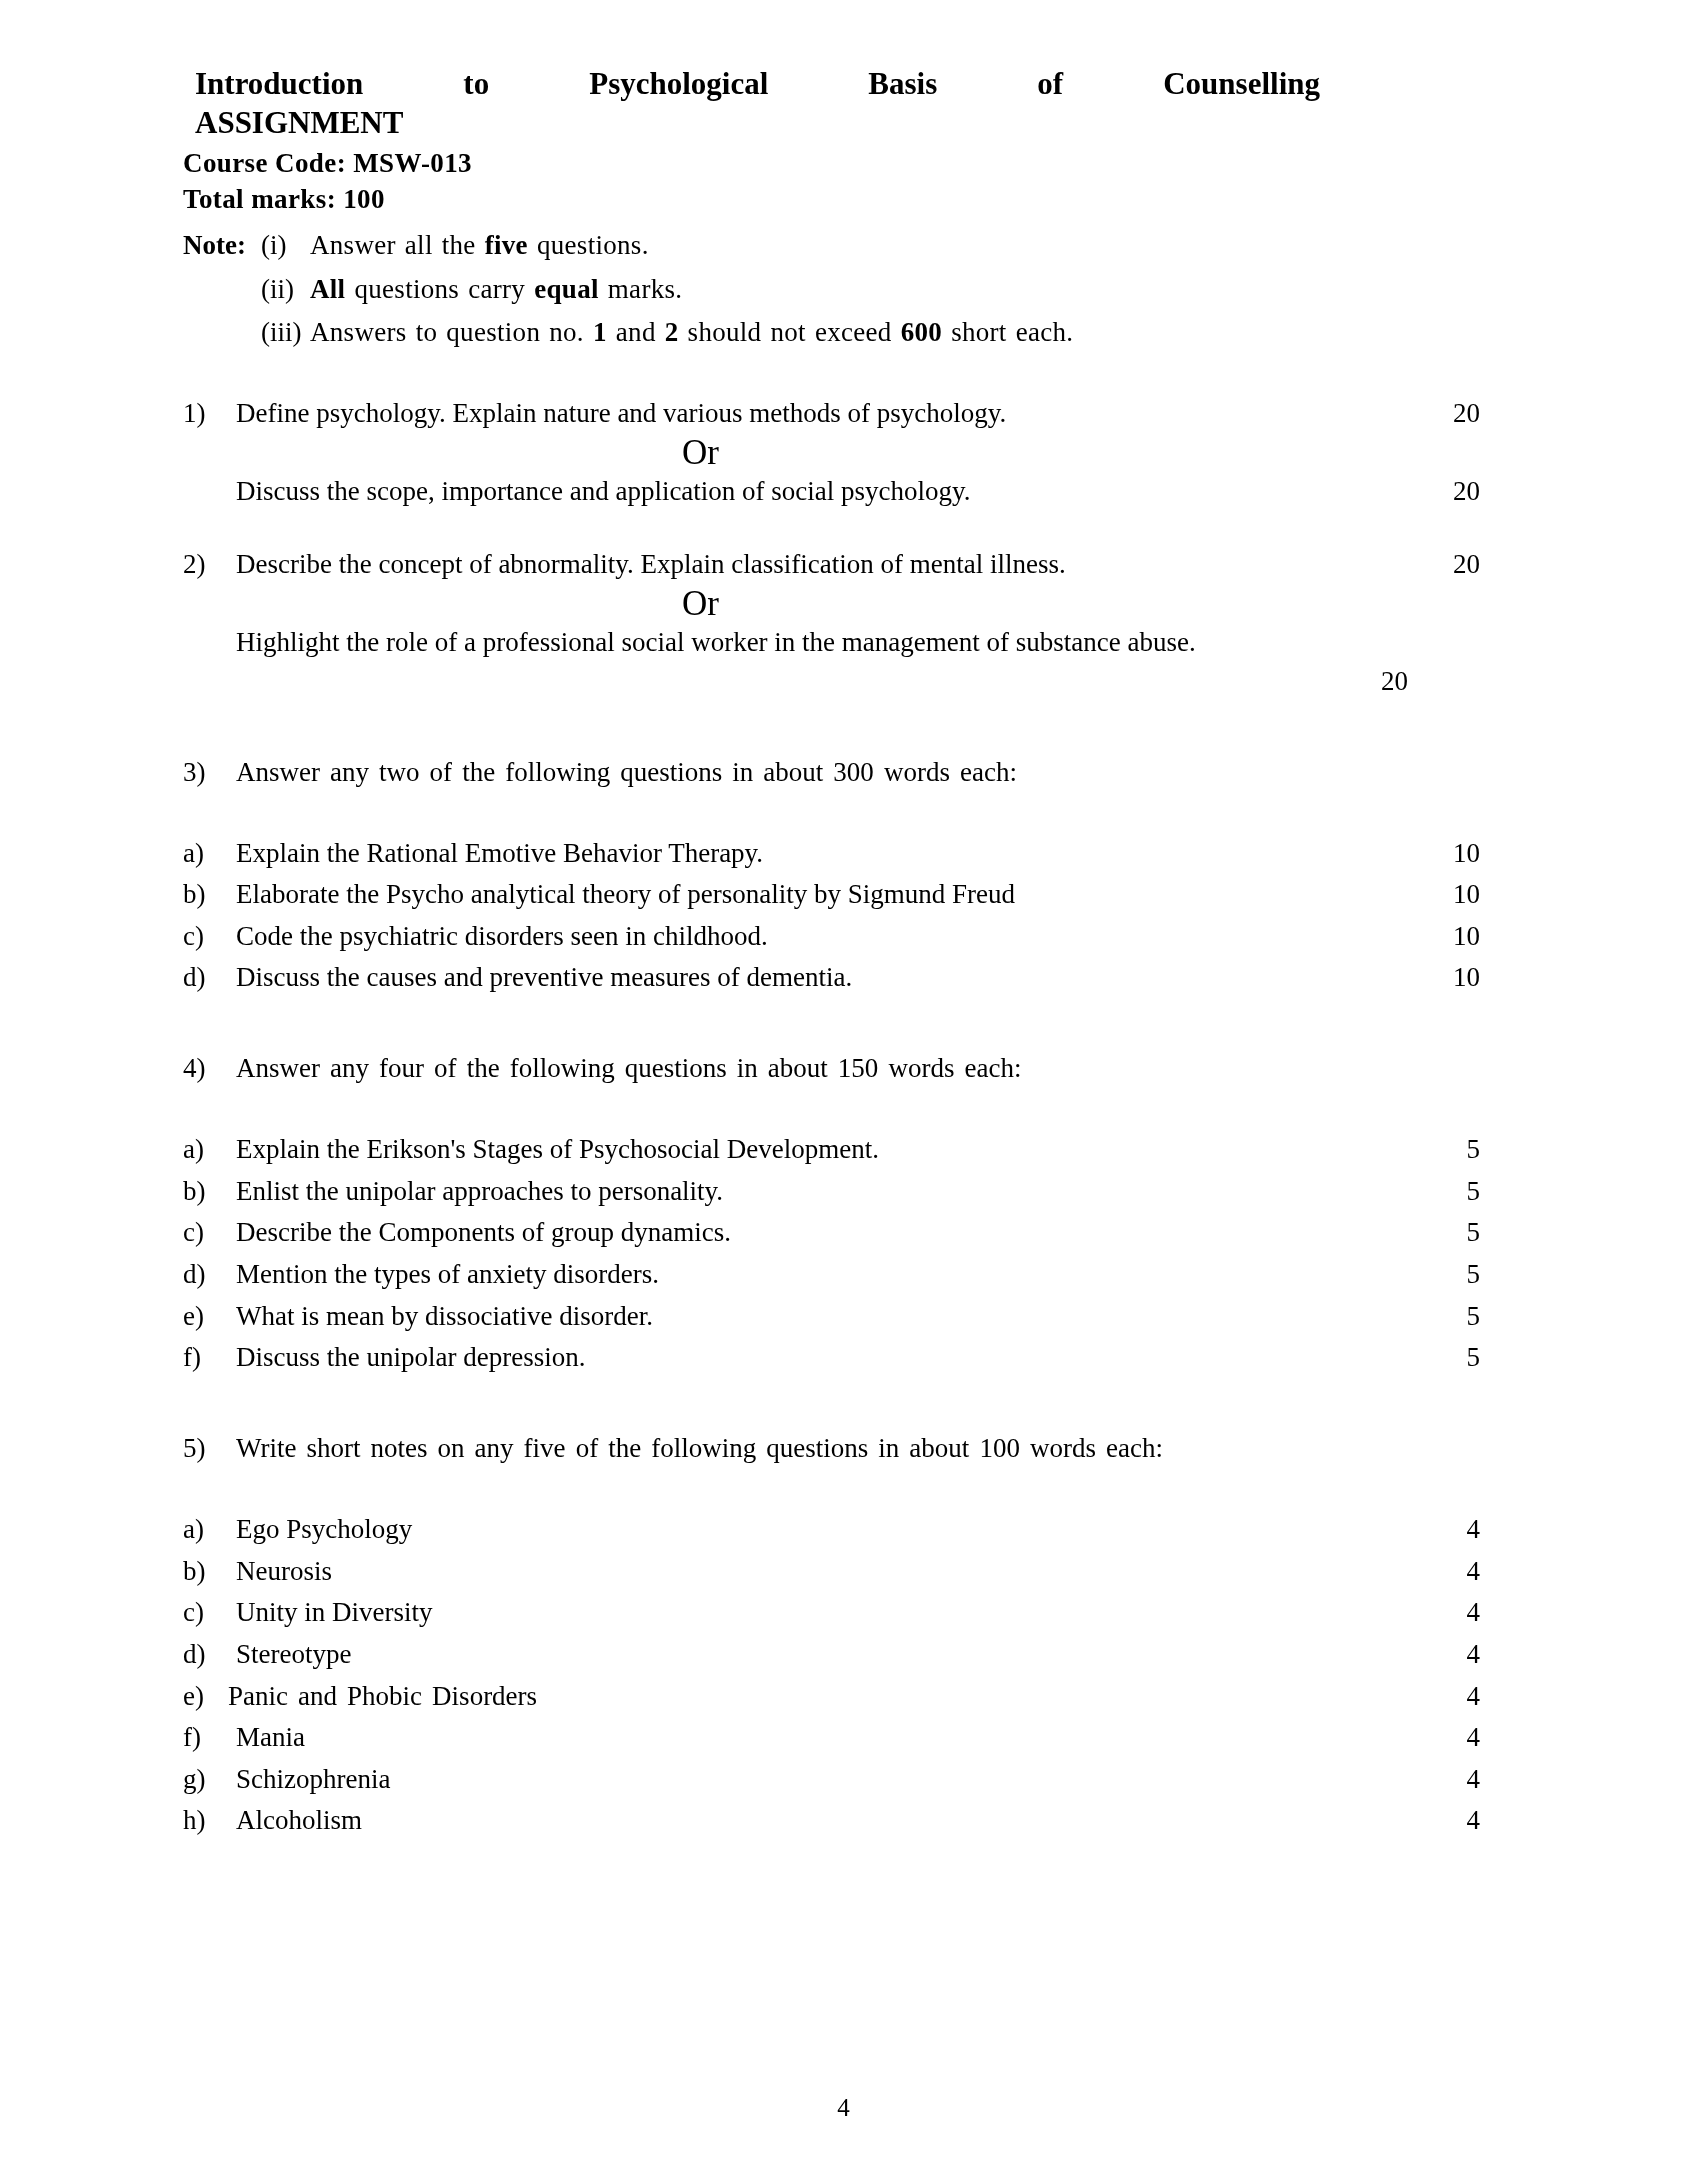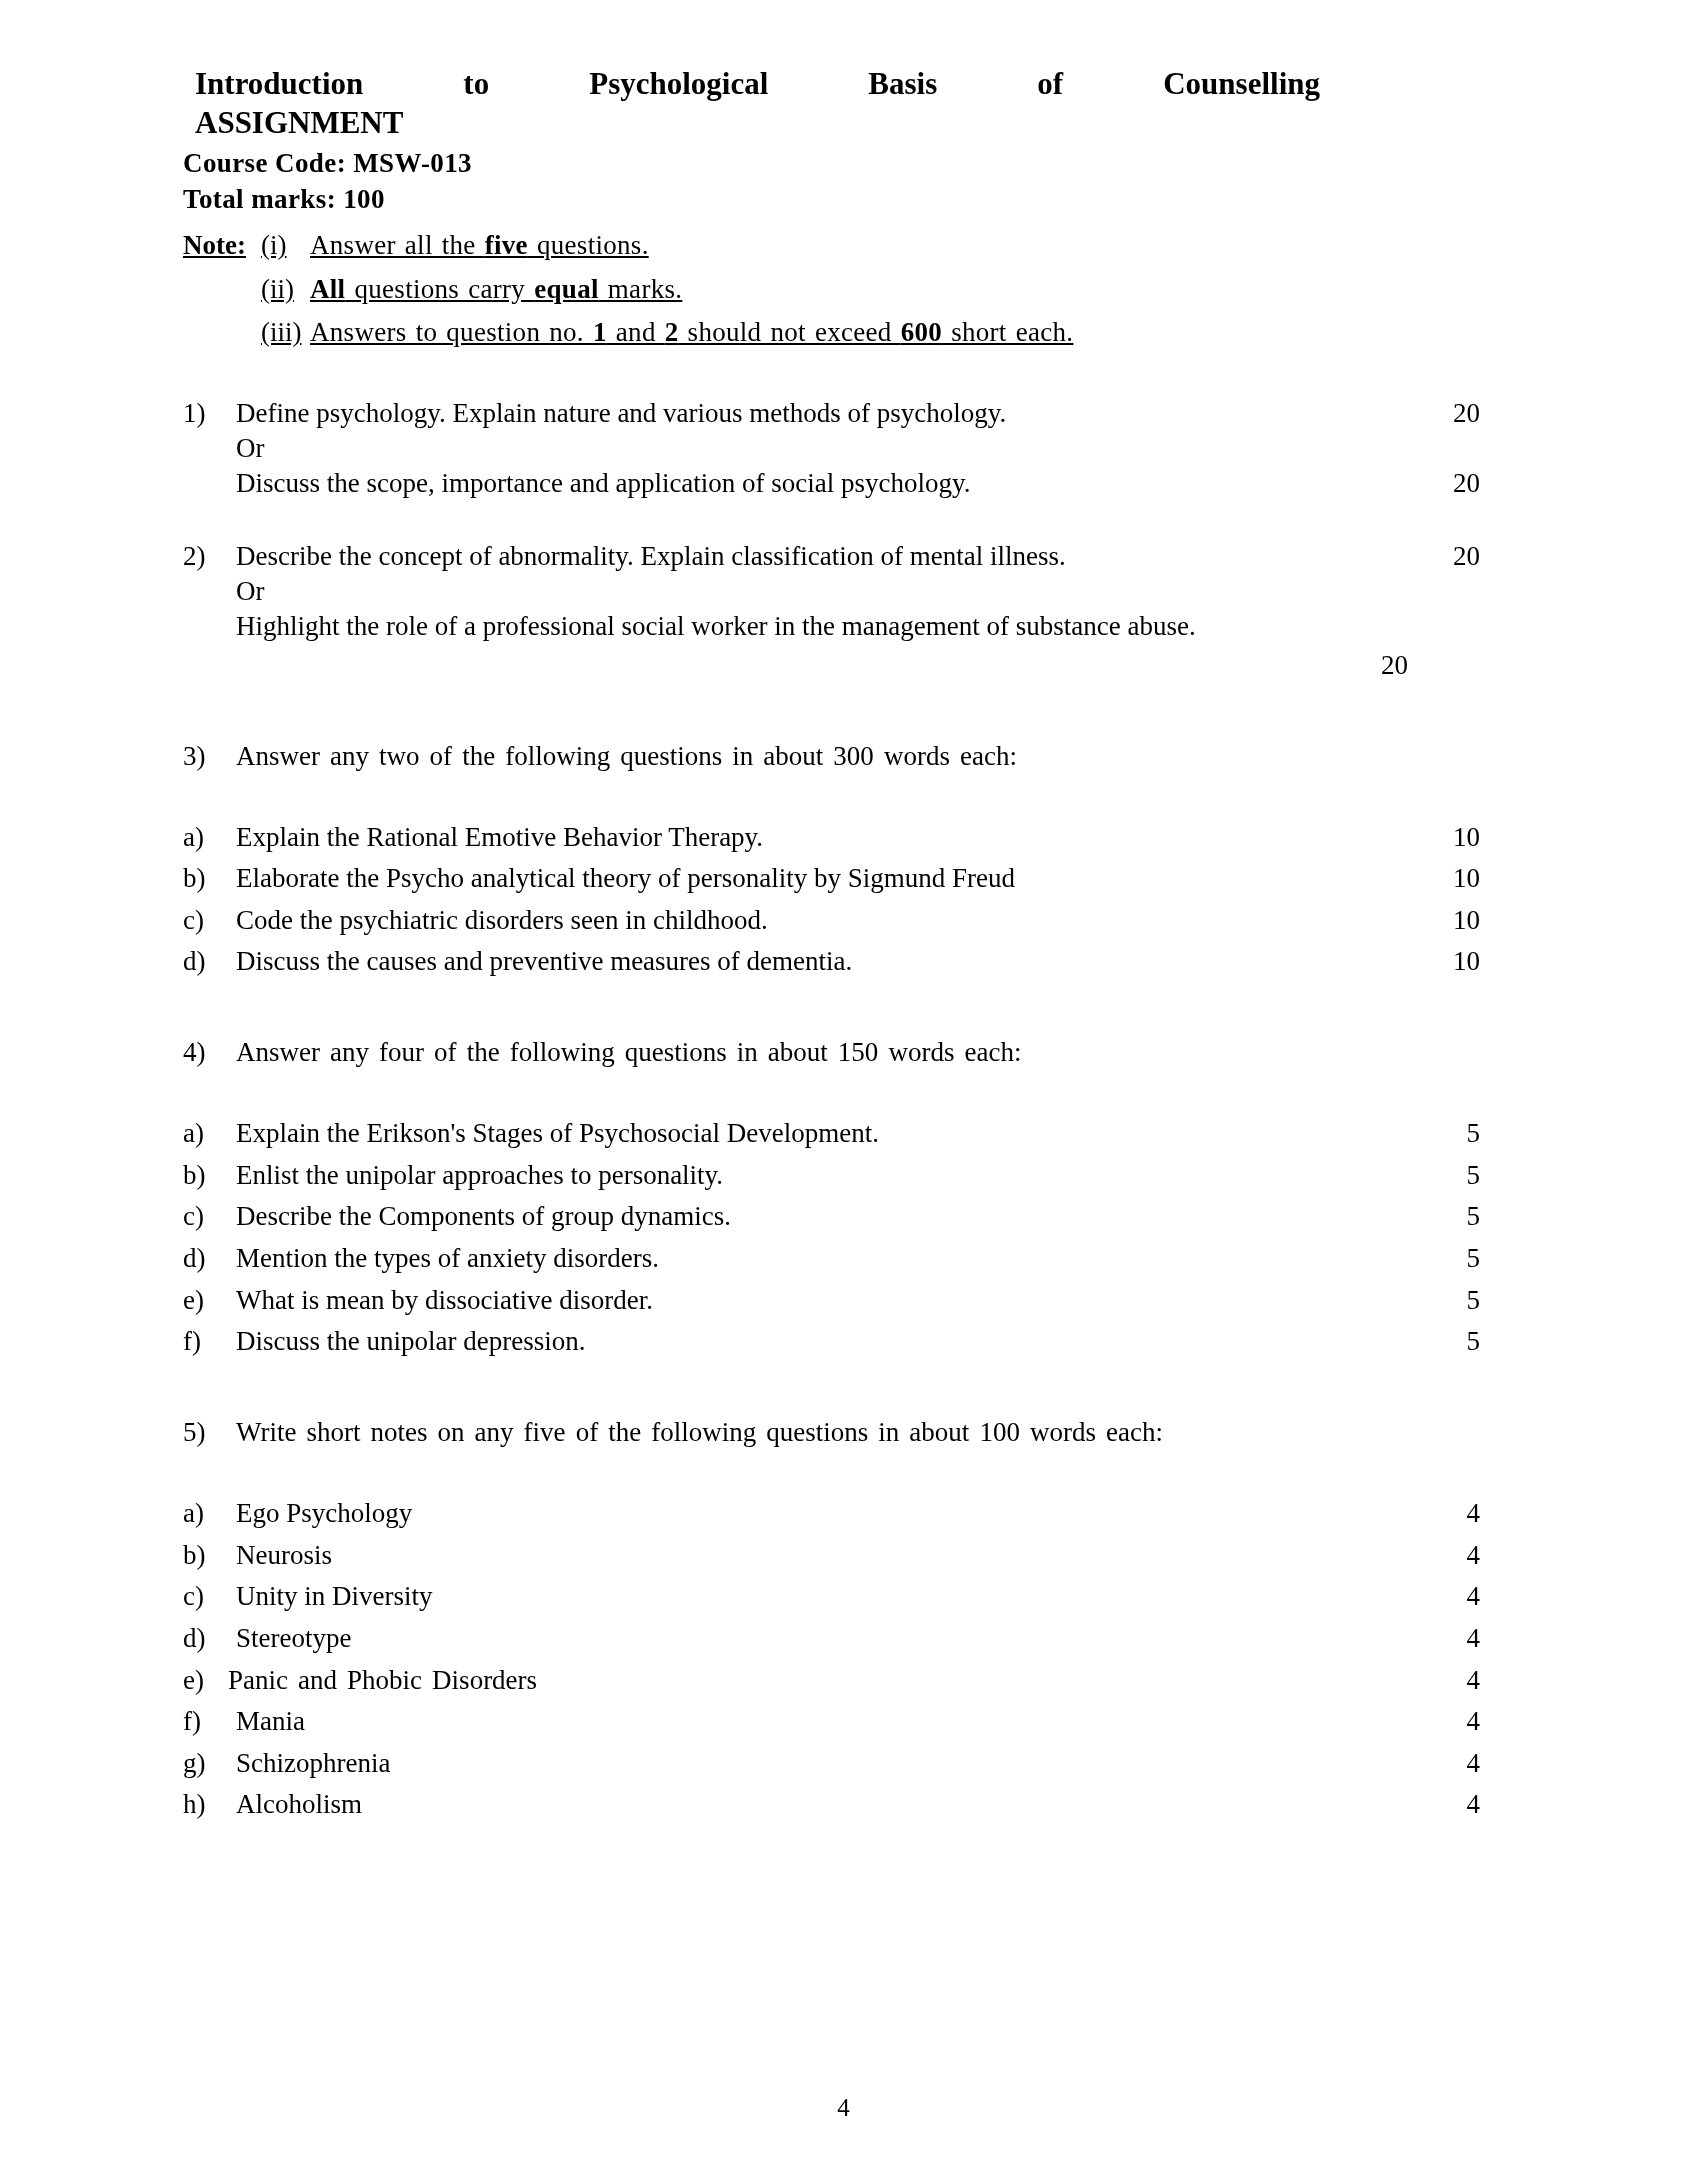--- a/index.html
+++ b/index.html
@@ -57,21 +57,20 @@
   
   .note-block {
     margin-top: 14.6px;
     font-size: 27px;
     line-height: 1.0;
   }
   .note-row {
     display: flex;
     align-items: center;
     margin-bottom: 16.5px;
-    text-decoration: underline;
   }
   .note-label {
     font-weight: bold;
     width: 78px;
     flex: 0 0 78px;
     white-space: nowrap;
   }
   .note-num {
     width: 49px;
     flex: 0 0 49px;
@@ -108,22 +107,22 @@
   }
   .q-text.spaced {
     word-spacing: 3.3px;
   }
   .q-marks {
     width: 73px;
     flex: 0 0 73px;
     text-align: right;
   }
   .q-or {
-    font-size: 27px;
-    text-align: left;
+    font-size: 35px;
+    text-align: right;
     width: 483px;
     margin-left: 53px;
     line-height: 1.0;
   }
   .marks-only {
     font-size: 27px;
     text-align: right;
     padding-right: 0px;
     width: 1225px;
     line-height: 1.0;

